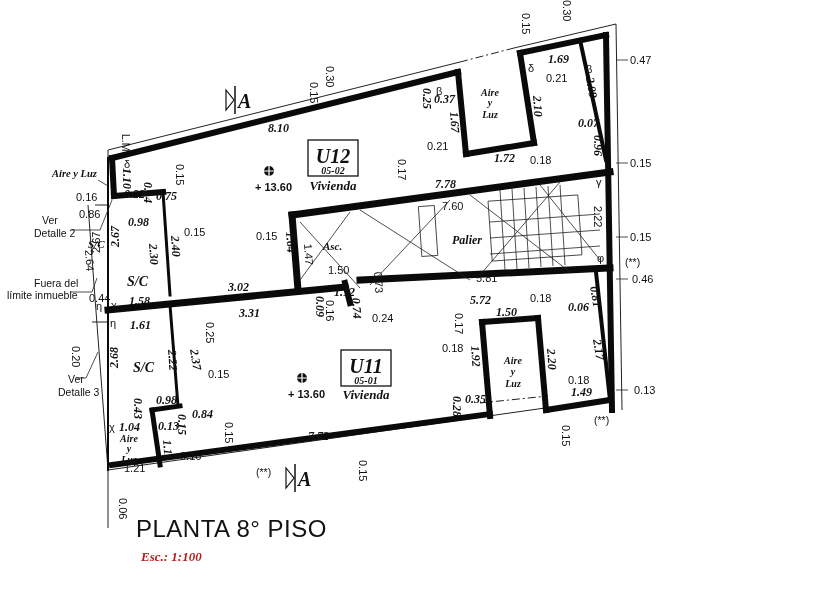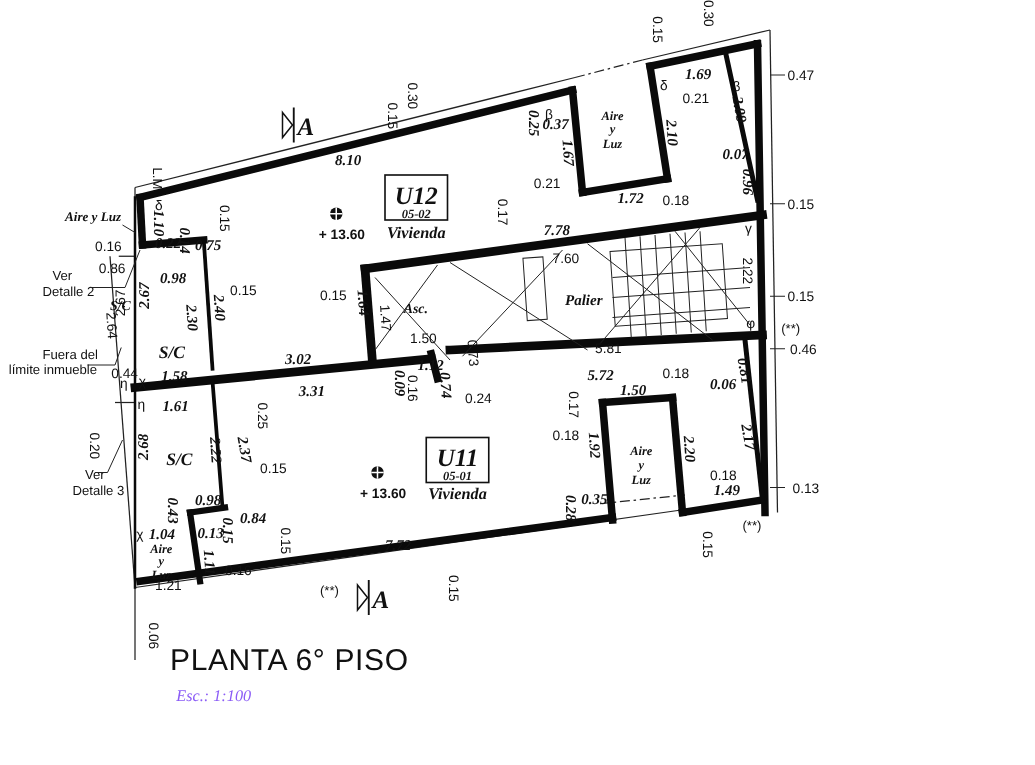--- a/index.html
+++ b/index.html
@@ -5,21 +5,21 @@
   html, body { margin:0; padding:0; background:#ffffff; }
   body { width:828px; height:612px; position:relative; overflow:hidden; font-family:"Liberation Sans", sans-serif; }
   #plan { position:absolute; left:0; top:0; width:828px; height:612px; }
   .dim { font-family:"Liberation Sans", sans-serif; font-size:11px; fill:#111; }
   .dimb { font-family:"Liberation Serif", serif; font-size:12px; font-weight:bold; font-style:italic; fill:#111; }
   .lbl { font-family:"Liberation Serif", serif; font-style:italic; font-weight:bold; fill:#111; }
   .note { font-family:"Liberation Sans", sans-serif; font-size:10.5px; fill:#111; }
   .wall { stroke:#0a0a0a; fill:none; stroke-linecap:square; stroke-linejoin:miter; }
   .thin { stroke:#222; fill:none; stroke-width:1; }
   .title { position:absolute; left:136px; top:515px; font-family:"Liberation Sans", sans-serif; font-size:24px; color:#111; letter-spacing:0.5px; }
-  .scale { position:absolute; left:141px; top:549px; font-family:"Liberation Serif", serif; font-style:italic; font-weight:normal; font-size:13px; color:#8b5cf6;text-align:center; }
+  .scale { position:absolute; left:141px; top:549px; font-family:"Liberation Serif", serif; font-style:italic; font-weight:bold; font-size:13px; color:#b91c1c;text-align:center; }
 </style>
 </head>
 <body>
 
 <svg id="plan" viewBox="0 0 828 612" xmlns="http://www.w3.org/2000/svg">
 
   <g>
     <line class="thin" x1="108" y1="150" x2="108" y2="528"></line>
     <line class="thin" x1="108" y1="150" x2="460" y2="62"></line>
     <line class="thin" x1="514" y1="48" x2="616" y2="24"></line>
@@ -268,14 +268,14 @@
     <text x="178" y="414" class="dimb" font-size="10" transform="rotate(90 178 414)">0.15</text>
     <text x="163" y="440" class="dimb" transform="rotate(86 163 440)">1.11</text>
     <text x="180" y="460" class="dim">0.16</text>
     <text x="124" y="472" class="dim">1.21</text>
     <text x="308" y="440" class="dimb">7.72</text>
     <text x="359" y="460" class="dim" transform="rotate(90 359 460)">0.15</text>
     <text x="119" y="498" class="dim" transform="rotate(90 119 498)">0.06</text>
   </g>
 </svg>
 
-<div class="title">PLANTA 6° PISO</div>
+<div class="title">PLANTA 8° PISO</div>
 <div class="scale">Esc.: 1:100</div>
 
 </body></html>

